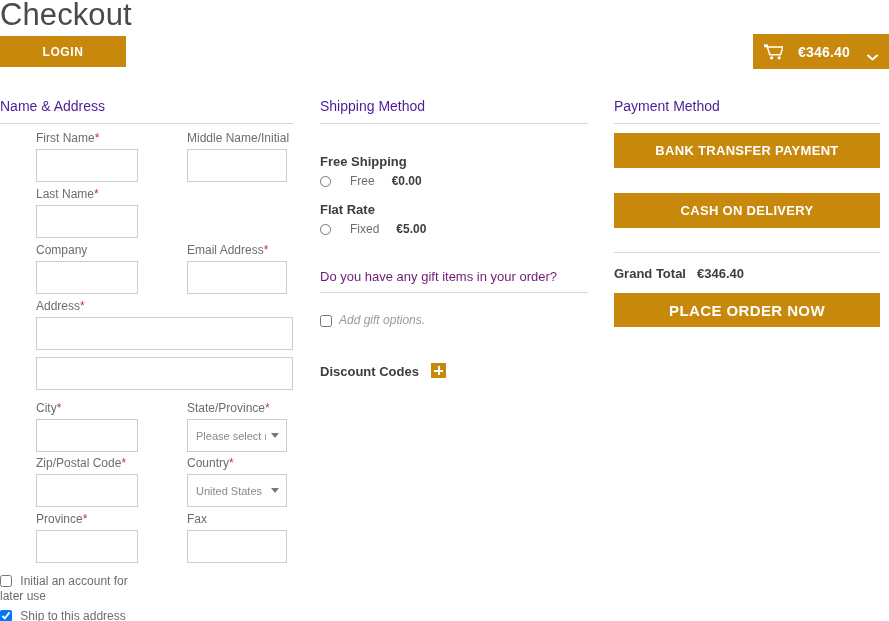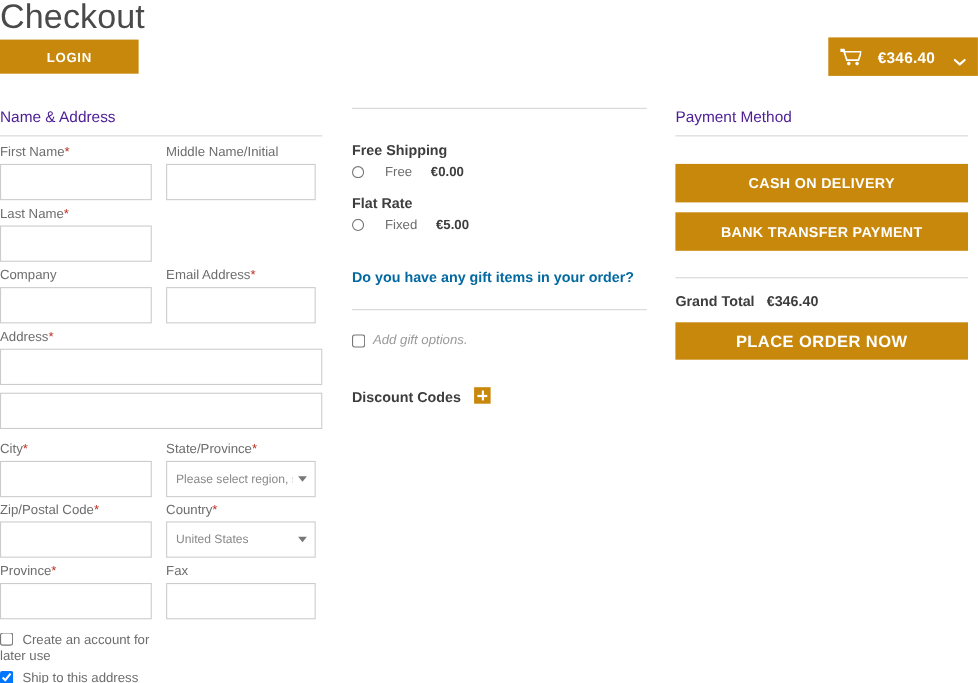--- a/index.html
+++ b/index.html
@@ -121,21 +121,21 @@
   .sel-caret {
     position: absolute;
     right: 8px; top: 14px;
     width: 0; height: 0;
     border-left: 4px solid transparent;
     border-right: 4px solid transparent;
     border-top: 5px solid #777;
     pointer-events: none;
   }
 
-  .fgroup { position: absolute; }
+  .fgroup { position: absolute; padding-left: 36px; }
 
   
   .cbrow {
     position: absolute;
     font-size: 12px;
     color: #6d6d6d;
     line-height: 15px;
   }
   .cbrow input {
     margin: 0 5px 0 0;
@@ -161,24 +161,24 @@
   }
   .ship-opt input {
     margin: 0 6px 0 0;
     width: 11px; height: 11px;
     vertical-align: middle;
   }
   .ship-opt b { color: #3d3d3d; margin-left: 4px; font-weight: bold; }
 
   .q-head {
     font-size: 13px;
-    font-weight: bold;
-    color: #0369a1;
+    font-weight: normal;
+    color: #701a75;
     line-height: 17px;
-    margin-bottom: 21px;
+    margin-bottom: 7px;
   }
   .gift-row {
     font-size: 12px;
     font-style: italic;
     color: #9a9a9a;
     display: flex;
     align-items: flex-end;
     cursor: pointer;
   }
   .gift-row input { margin: 0 7px 0 0; width: 12px; height: 12px; }
@@ -348,30 +348,31 @@
       <input class="txt" type="text" value="" style="">
     </div>
 
     <div class="fgroup" style="left:151px; top:414px; width:136px;">
       <label class="field-label"><span>Fax</span><span class="req"></span></label>
       <input class="txt" type="text" value="" style="">
     </div>
 
     <label class="cbrow" style="left:0; top:476px; width:150px;">
       <input type="checkbox" style="">
-      <span>Create an account for later use</span>
+      <span>Initial an account for later use</span>
     </label>
 
     <label class="cbrow" style="left:0; top:511px; width:200px;">
       <input type="checkbox" checked="" style="">
       <span>Ship to this address</span>
     </label>
   </div>
 
   <div class="col col-mid">
+    <div class="section-head">Shipping Method</div>
     <div class="rule"></div>
 
     <div style="margin-top:30px;">
       <div class="ship-title">Free Shipping</div>
       <label class="ship-opt" style="margin-top:3px;">
         <input type="radio" name="shipmethod" style="">
         <span>Free</span>
         <b>€0.00</b>
       </label>
     </div>
@@ -397,22 +398,22 @@
     <div class="disc-row" style="margin-top:36px;">
       <span class="disc-label">Discount Codes</span>
       <button class="plus-btn"></button>
     </div>
   </div>
 
   <div class="col col-right">
     <div class="section-head">Payment Method</div>
     <div class="rule"></div>
 
+    <button class="pay-btn" style="margin-top:9px;">BANK TRANSFER PAYMENT</button>
     <button class="pay-btn" style="margin-top:25px;">CASH ON DELIVERY</button>
-    <button class="pay-btn" style="margin-top:9px;">BANK TRANSFER PAYMENT</button>
 
     <div class="totals-rule" style="margin-top:24px;"></div>
 
     <div class="gt-row" style="margin-top:13px;">
       <span class="gt-label">Grand Total</span>
       <span class="gt-value">€346.40</span>
     </div>
 
     <button class="place-order" style="margin-top:12px;">PLACE ORDER NOW</button>
   </div>

